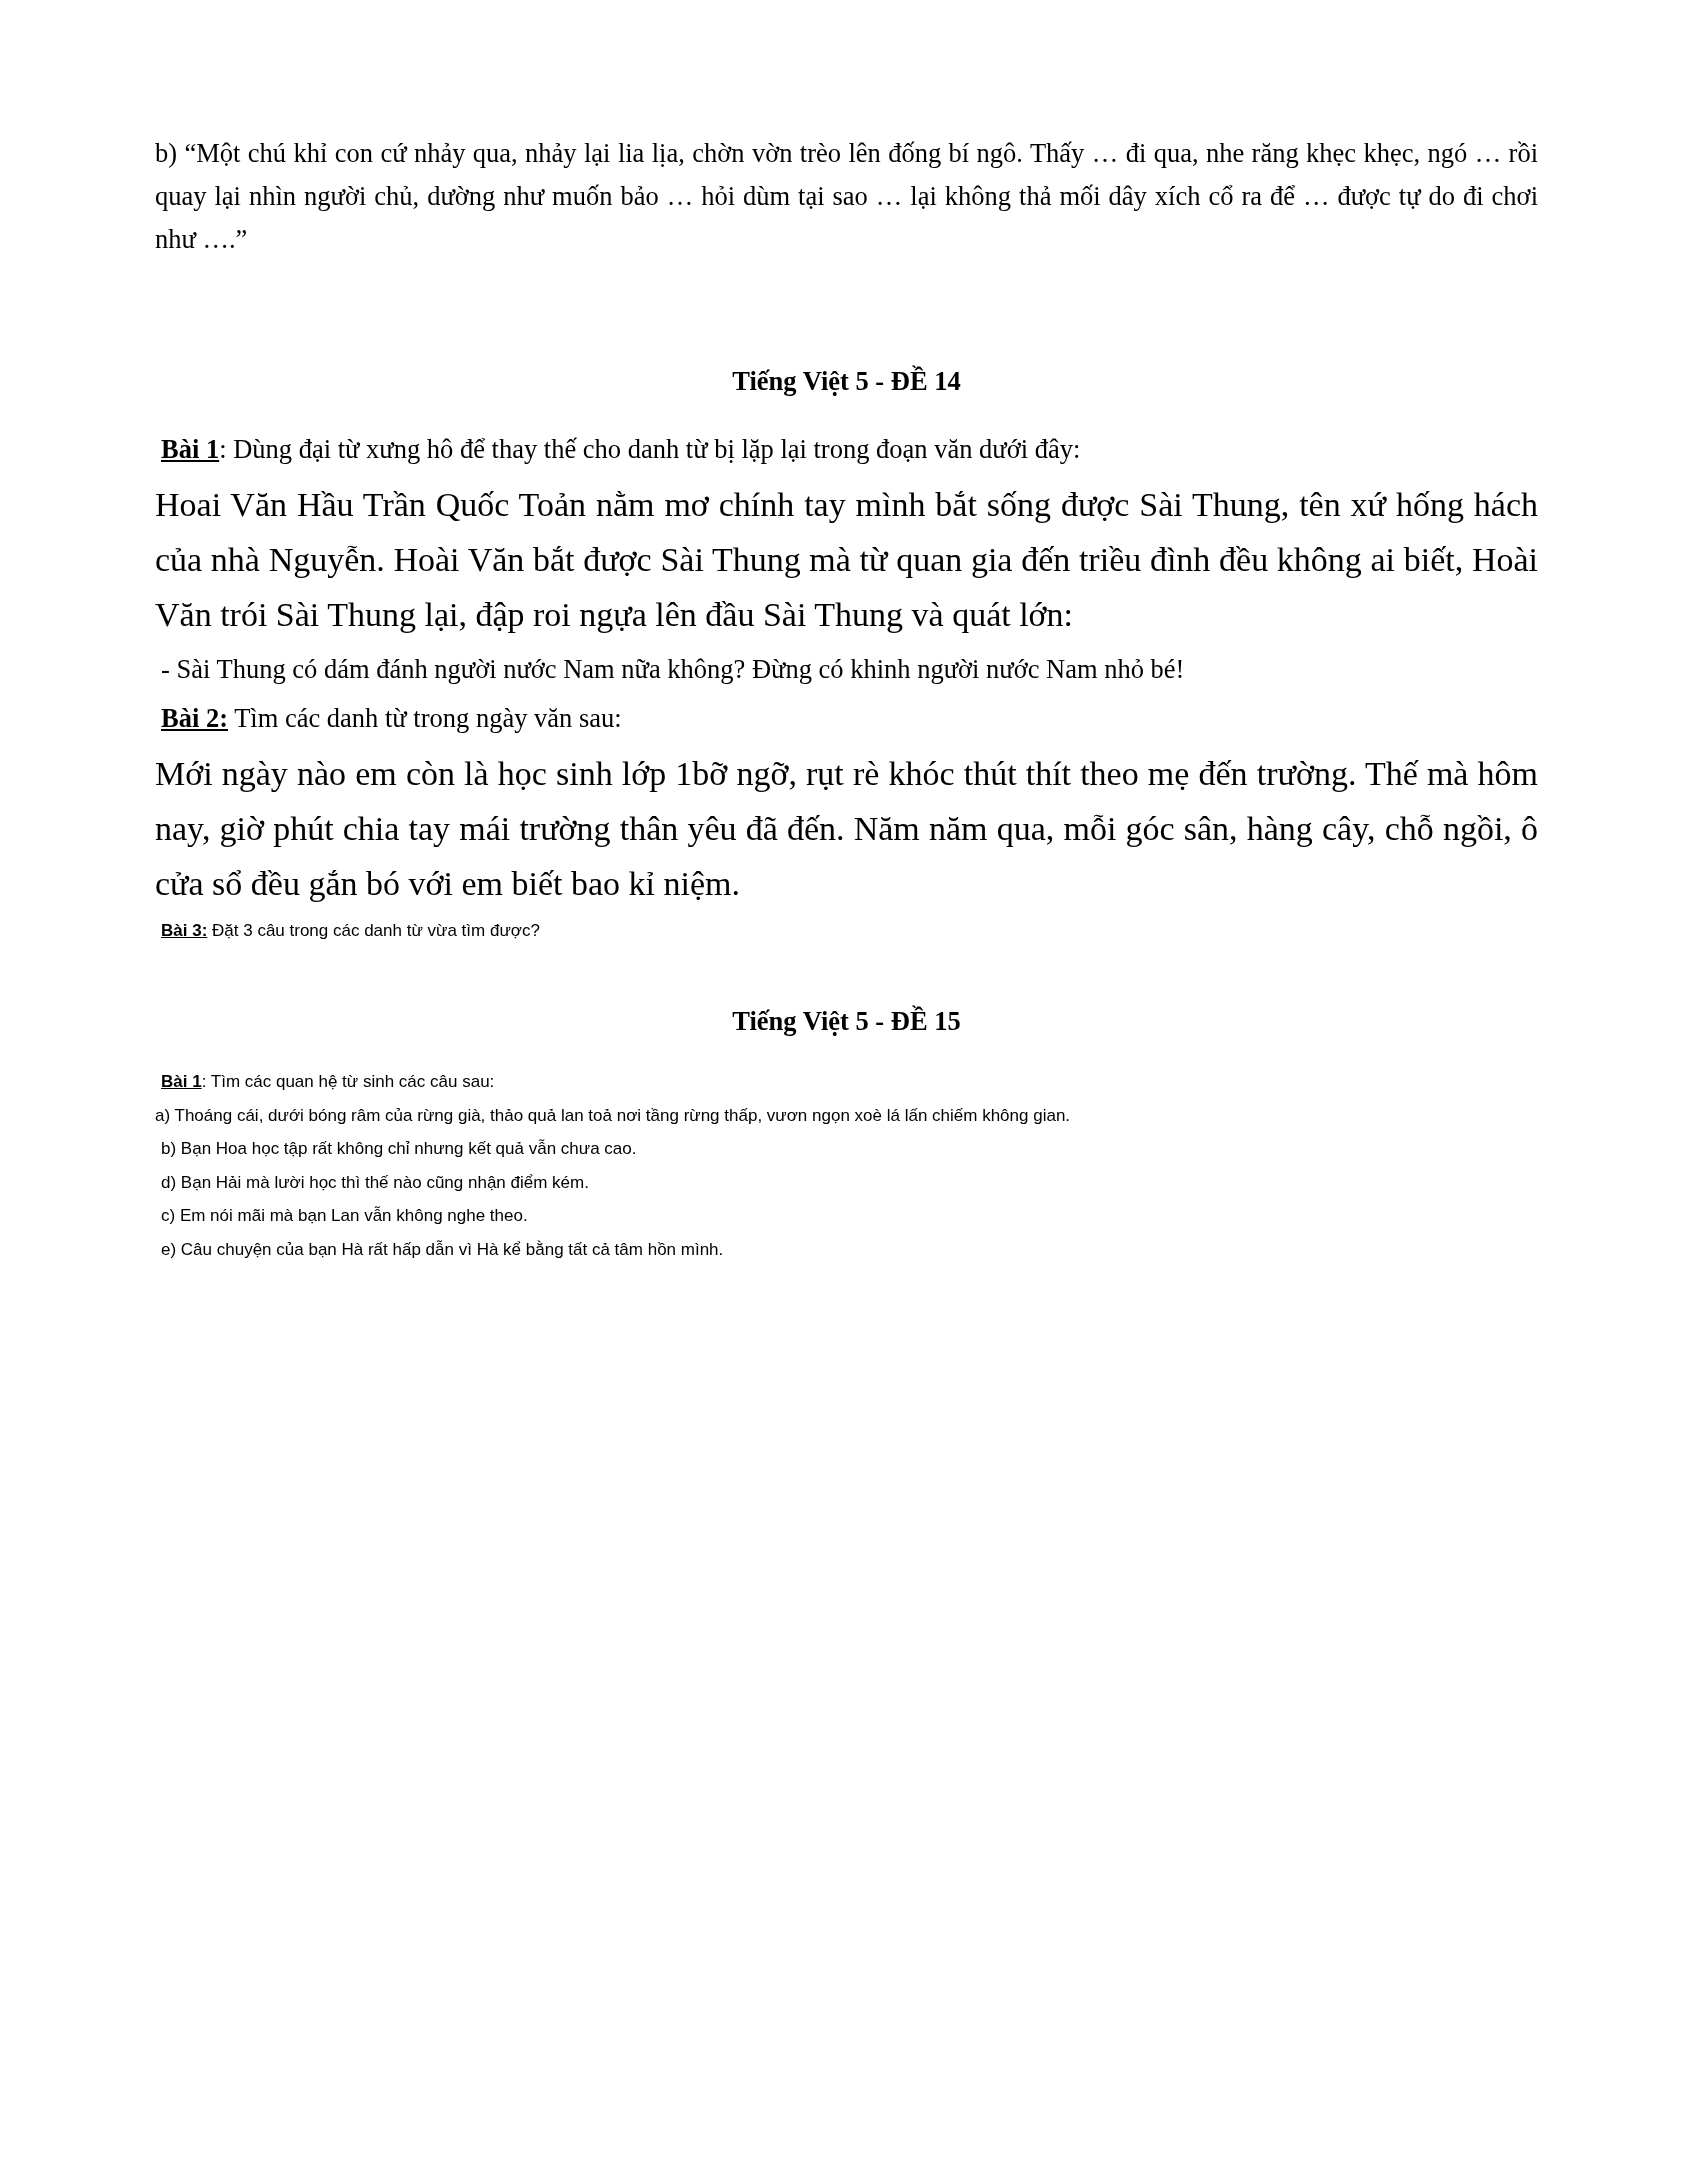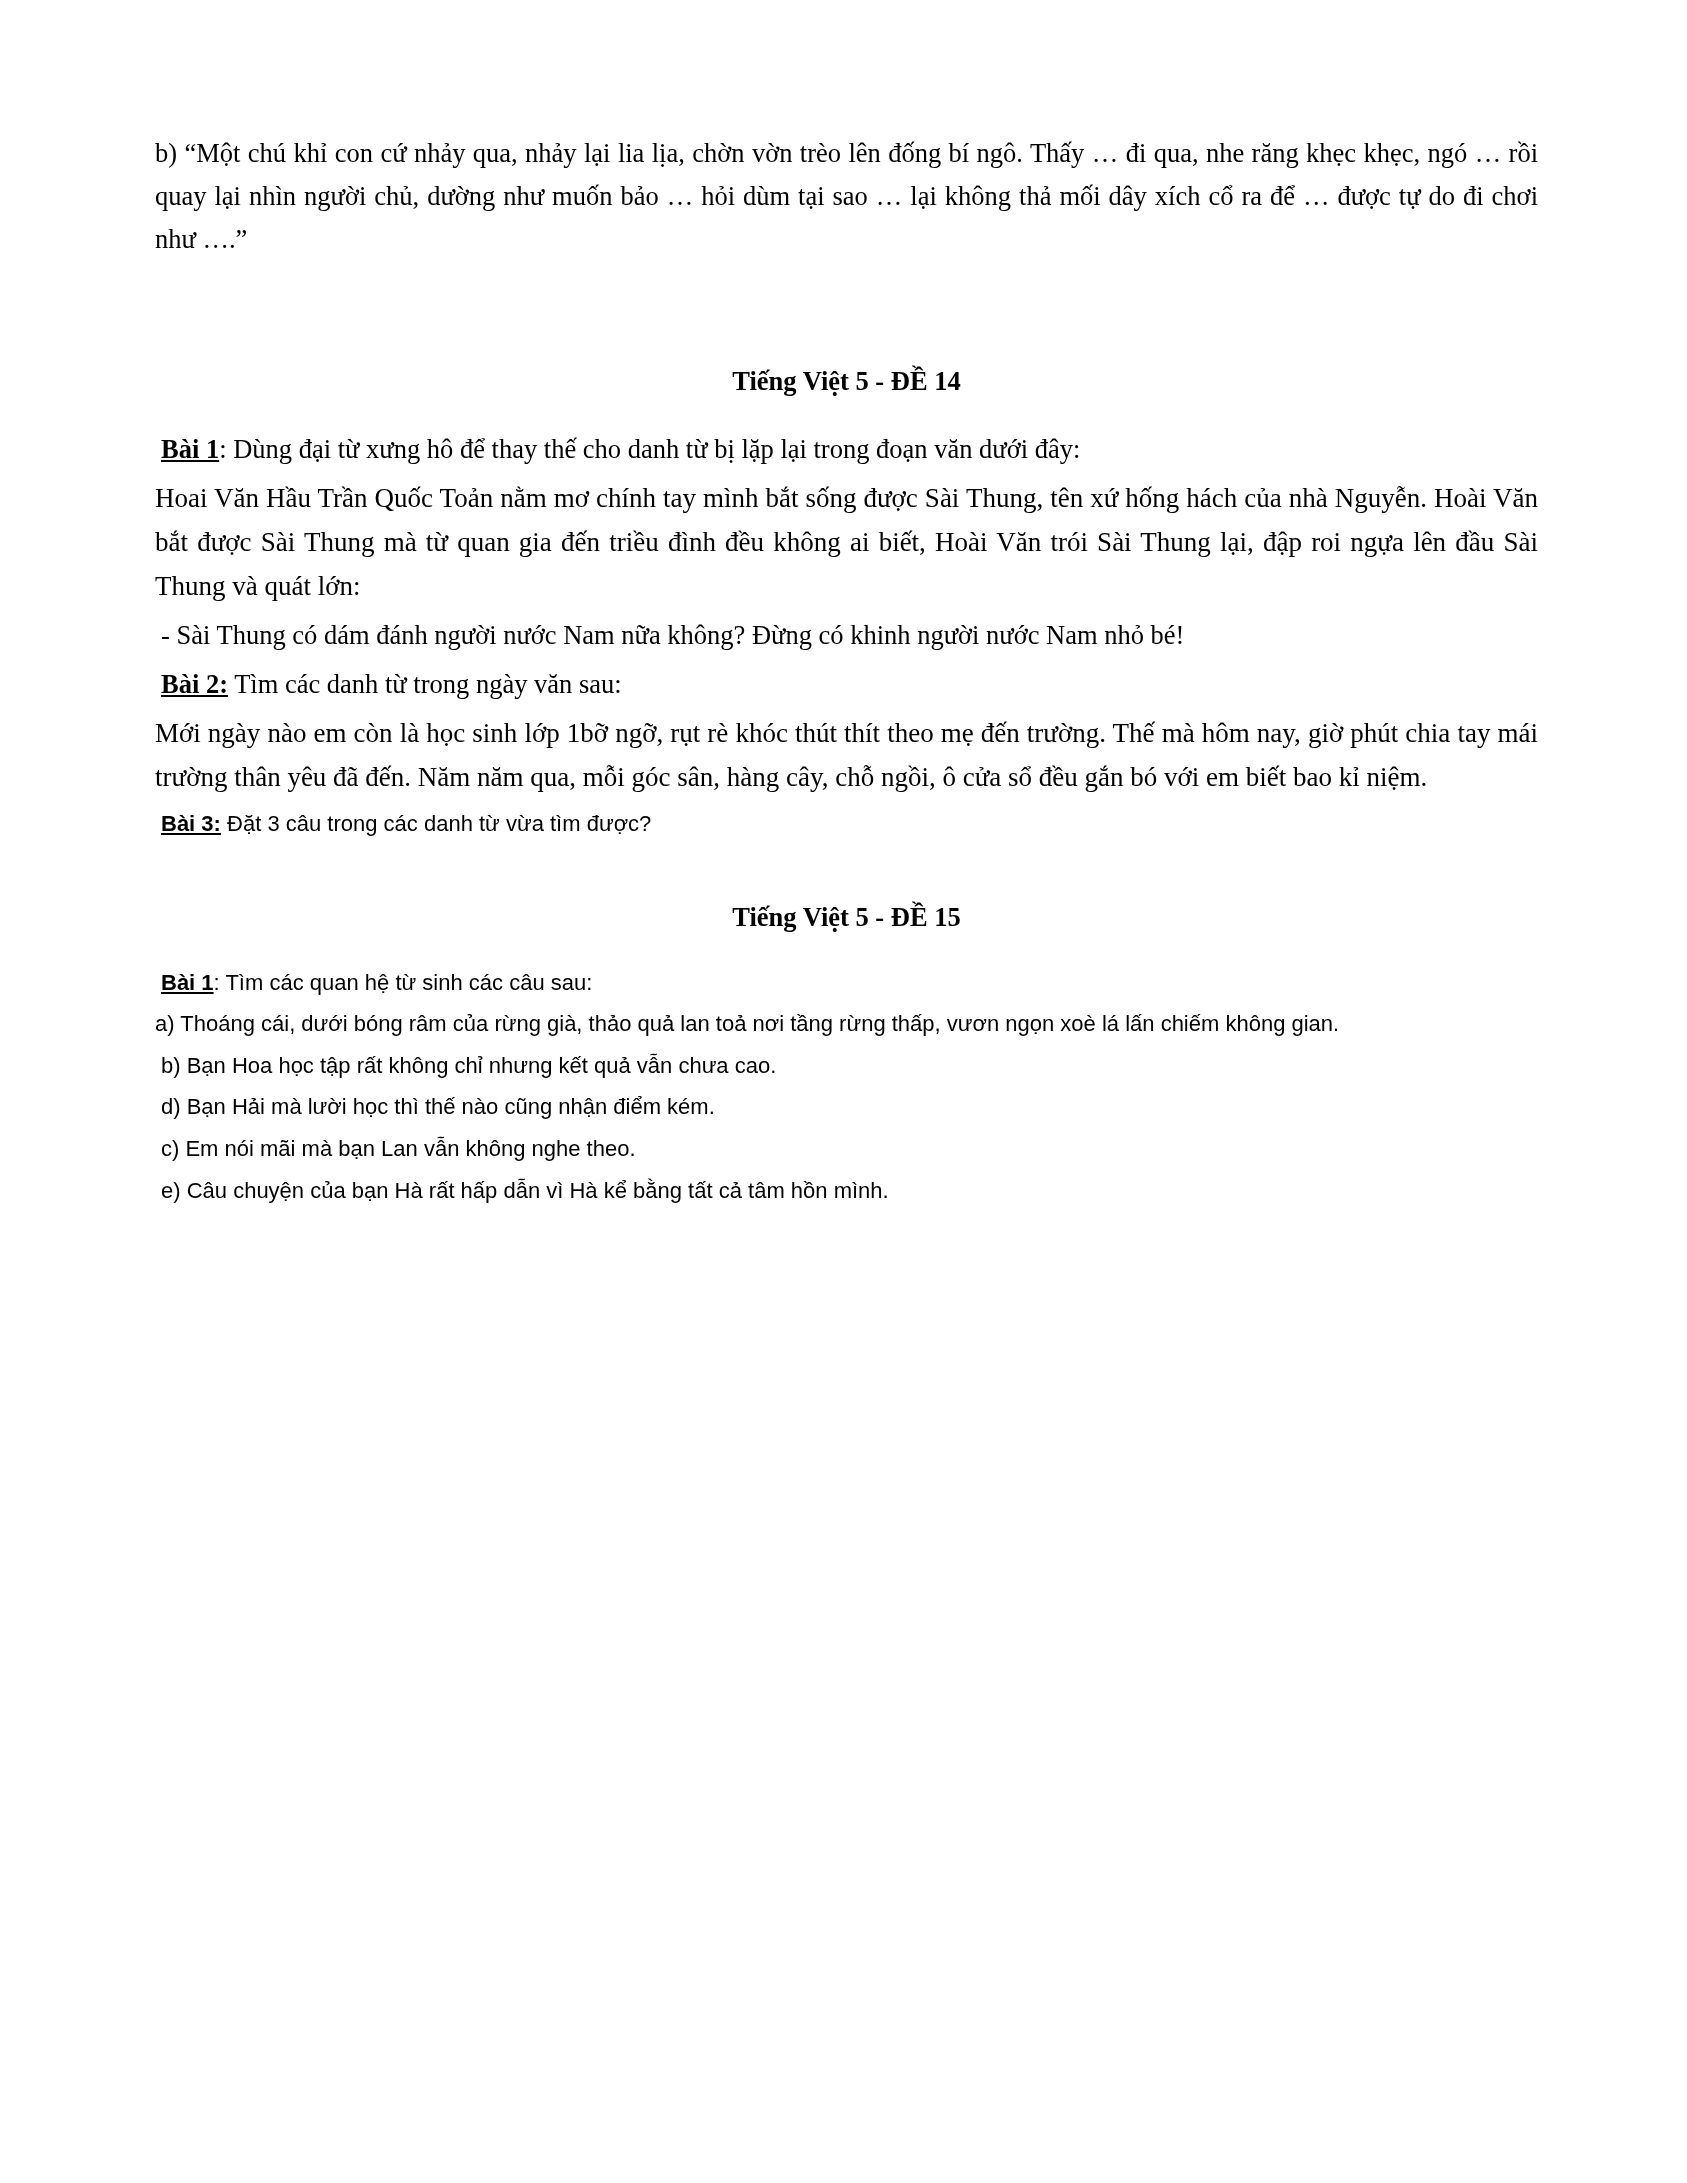--- a/index.html
+++ b/index.html
@@ -15,21 +15,21 @@
     -webkit-font-smoothing: antialiased;
   }
   .page {
     box-sizing: border-box;
     width: 1687px;
     height: 2183px;
     padding: 132px 149px 83px 155px;
     position: relative;
   }
   .para {
-    font-size: 27px;
+    font-size: 34px;
     line-height: 1.62;
     text-align: justify;
     text-justify: inter-word;
     margin: 0 0 0 0;
   }
   .para-indentless {
     font-size: 26.5px;
     line-height: 1.62;
     margin: 6px;
   }
@@ -48,21 +48,21 @@
     text-align: center;
     line-height: 1.6;
     margin: 12px;
   }
   .label-bold-underline {
     font-weight: bold;
     text-decoration: underline;
   }
   .sans {
     font-family: "Liberation Sans", "DejaVu Sans", sans-serif;
-    font-size: 22px;
+    font-size: 17px;
   }
 </style>
 </head>
 <body>
 
 <div class="page">
 
   <div class="block-quote">
     <span>b) </span><span>“Một chú khỉ con cứ nhảy qua, nhảy lại lia lịa, chờn vờn trèo lên đống bí ngô. Thấy … đi qua, nhe răng khẹc khẹc, ngó … rồi quay lại nhìn người chủ, dường như muốn bảo … hỏi dùm tại sao … lại không thả mối dây xích cổ ra để … được tự do đi chơi như ….”</span>
   </div>

